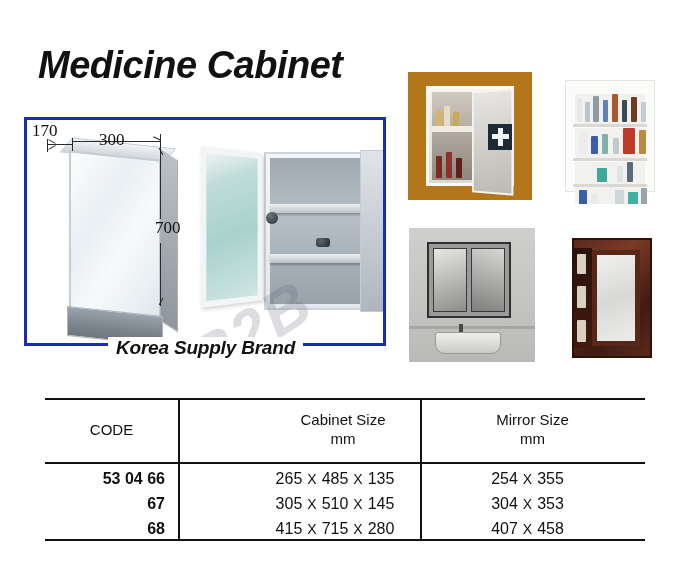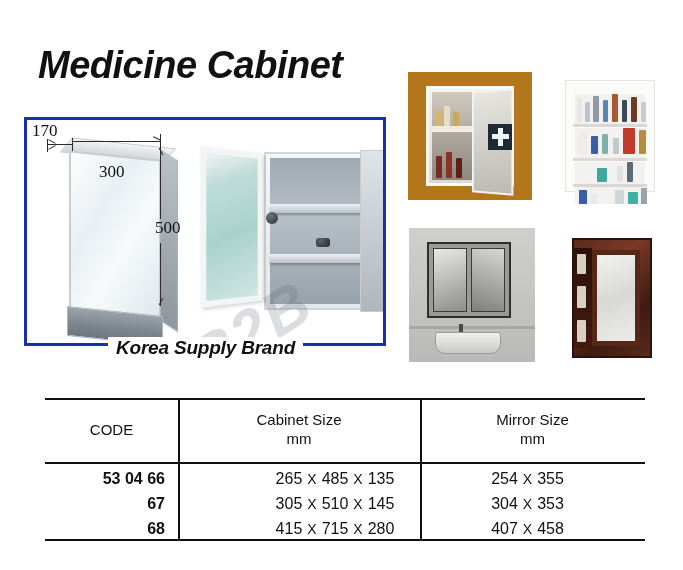--- a/index.html
+++ b/index.html
@@ -101,21 +101,21 @@
     background:radial-gradient(circle at 35% 30%,#6c757c,#2b3136);
   }
   .cab-right .knob2{
     position:absolute;left:124px;top:96px;width:14px;height:9px;border-radius:3px;
     background:radial-gradient(circle at 35% 30%,#5d666d,#23282c);
   }
 
   
   .dim{position:absolute;color:#111;font-size:17px;font-family:"Liberation Serif", serif;}
   .dim-170{left:32px;top:121px;}
-  .dim-300{left:99px;top:130px;margin-top:32px;}
+  .dim-300{left:99px;top:130px;}
   .dim-500{left:155px;top:218px;}
   .dimline{position:absolute;background:#2b2b2b;}
   .dimline.h{height:1px;}
   .dimline.v{width:1px;}
   .tick{position:absolute;width:1px;height:13px;background:#2b2b2b;}
   .arrowl,.arrowr{position:absolute;width:8px;height:1px;background:#2b2b2b;}
 
   
   .watermark{
     position:absolute;left:150px;top:215px;
@@ -212,21 +212,21 @@
   .vline{position:absolute;width:2px;background:#111;top:0;height:141px;}
   .vl-1{left:133px;}
   .vl-2{left:375px;}
 
   .th{
     position:absolute;text-align:center;
     font-family:"Liberation Sans", sans-serif;
     font-size:15px;color:#111;line-height:19px;
   }
   .th-code{left:0;width:133px;top:22px;}
-  .th-cab{left:133px;width:242px;top:12px;}
+  .th-cab{left:133px;width:242px;top:12px;padding-left:44px;}
   .th-mir{left:375px;width:225px;top:12px;}
   .th .unit{font-size:15px;}
 
   .tbody{position:absolute;left:0;top:64px;width:600px;}
   .trow{position:relative;height:25px;}
   .c-code{
     position:absolute;left:0;width:120px;text-align:right;
     font-size:16px;font-weight:bold;color:#111;
     font-family:"Liberation Sans", sans-serif;
   }
@@ -283,21 +283,21 @@
     <div class="tick" style="left:160px;top:134px;"></div>
     <div class="arrowl" style="left:153px;top:138px;transform:rotate(25deg);"></div>
 
     <div class="dimline v" style="left:160px;top:147px;height:72px;"></div>
     <div class="arrowl" style="left:157px;top:151px;transform:rotate(62deg);"></div>
     <div class="dimline v" style="left:160px;top:243px;height:63px;"></div>
     <div class="arrowl" style="left:157px;top:301px;transform:rotate(-62deg);"></div>
 
     <div class="dim dim-170">170</div>
     <div class="dim dim-300">300</div>
-    <div class="dim dim-500">500</div>
+    <div class="dim dim-500">700</div>
   </div>
 
   <div class="brand-label">Korea Supply Brand</div>
 
   <div class="photo ph1">
     <div class="bg"></div>
     <div class="cab"></div>
     <div class="inner"></div>
     <div class="shelfA"></div>
     <div class="bottle b1"></div>

